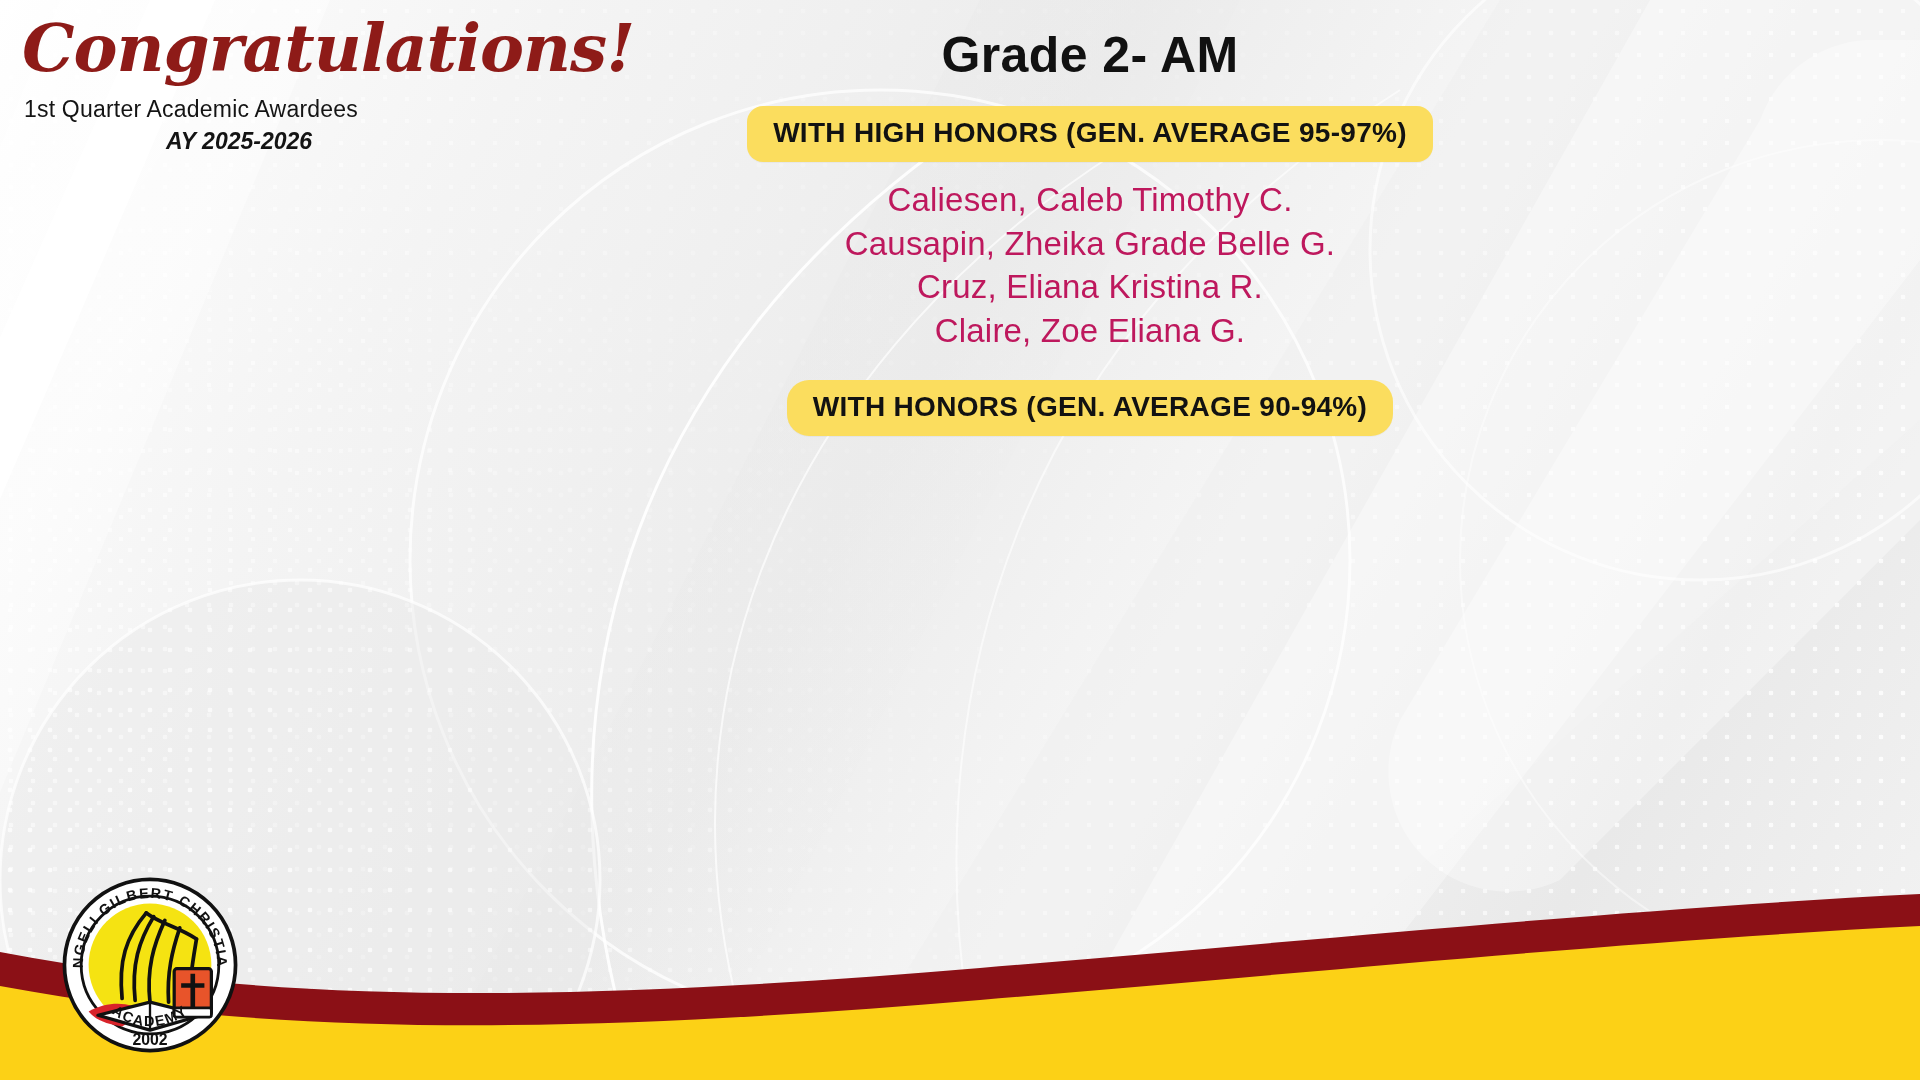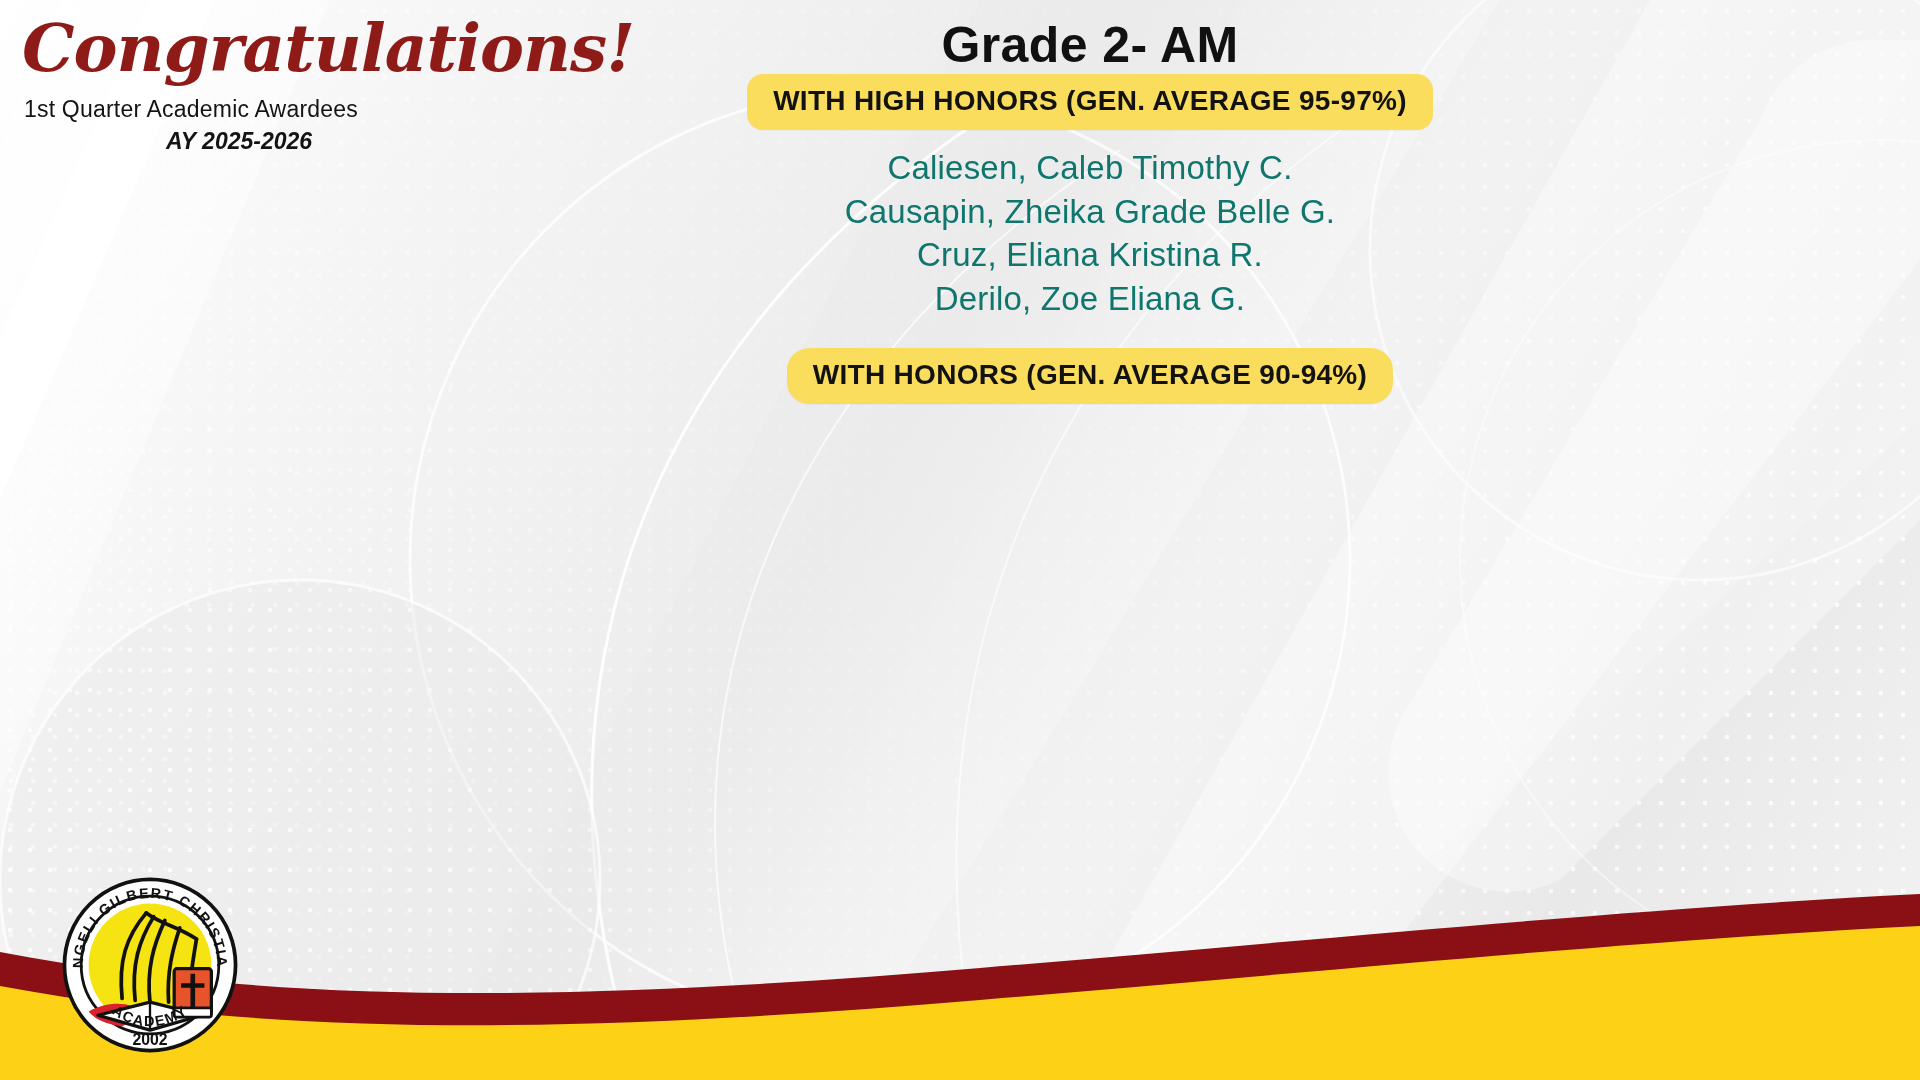--- a/index.html
+++ b/index.html
@@ -47,48 +47,48 @@
     font-weight:normal; font-size:23px; color:#141414;
     margin-top:12px; padding-left:10px; letter-spacing:.2px;
   }
   .sub2{
     font-weight:bold; font-size:23px; color:#141414;
     margin-top:5px; padding-left:10px; text-align:center; width:440px;font-style:italic;
   }
 
   
   .main-col{
-    position:absolute; left:560px; top:16px; width:1060px;
+    position:absolute; left:560px; top:26px; width:1060px;
     display:flex; flex-direction:column; align-items:center;
   }
   .grade-title{
     font-size:50px; font-weight:bold; color:#111; letter-spacing:.4px;
   }
   .banner{
     background:#fbdd5e;
     border-radius:16px;
     color:#121212;
     font-weight:bold;
     font-size:28px;
     letter-spacing:.3px;
     padding:11px 26px 13px 26px;
     white-space:nowrap;
     box-shadow:0 1px 0 rgba(0,0,0,.03);
   }
-  .banner.b1{ }
+  .banner.b1{ margin-top:22px; }
   .banner.b2{ margin-top:28px;border-radius:22px; }
 
   .names{
     margin-top:16px;
     display:flex; flex-direction:column; align-items:center;
   }
   .name-row{
     font-size:33px;
     line-height:1.32;
-    color:#0f766e;
+    color:#be185d;
     font-weight:400;
     letter-spacing:.2px;
     white-space:nowrap;
   }
 
   
   .bottom-wave{ position:absolute; left:0; bottom:0; width:1920px; height:190px; }
 
   
   .logo{ position:absolute; left:57px; bottom:22px; width:186px; height:186px; }
@@ -142,21 +142,21 @@
 
   <div class="main-col">
 
     <div class="grade-title">Grade 2- AM</div>
 
     <div class="banner b1">WITH HIGH HONORS (GEN. AVERAGE 95-97%)</div>
     <div class="names">
       <div class="name-row">Caliesen, Caleb Timothy C.</div>
       <div class="name-row">Causapin, Zheika Grade Belle G.</div>
       <div class="name-row">Cruz, Eliana Kristina R.</div>
-      <div class="name-row">Derilo, Zoe Eliana G.</div>
+      <div class="name-row">Claire, Zoe Eliana G.</div>
     </div>
 
     <div class="banner b2">WITH HONORS (GEN. AVERAGE 90-94%)</div>
   </div>
 
   <svg class="bottom-wave" viewBox="0 0 1920 190" preserveAspectRatio="none">
     <path d="M0,62 C 300,120 620,108 980,78 C 1340,48 1640,18 1920,4 L1920,190 L0,190 Z" fill="#8b1016"></path>
     <path d="M0,96 C 300,152 620,140 980,110 C 1340,80 1640,50 1920,36 L1920,190 L0,190 Z" fill="#fcd116"></path>
   </svg>
 

